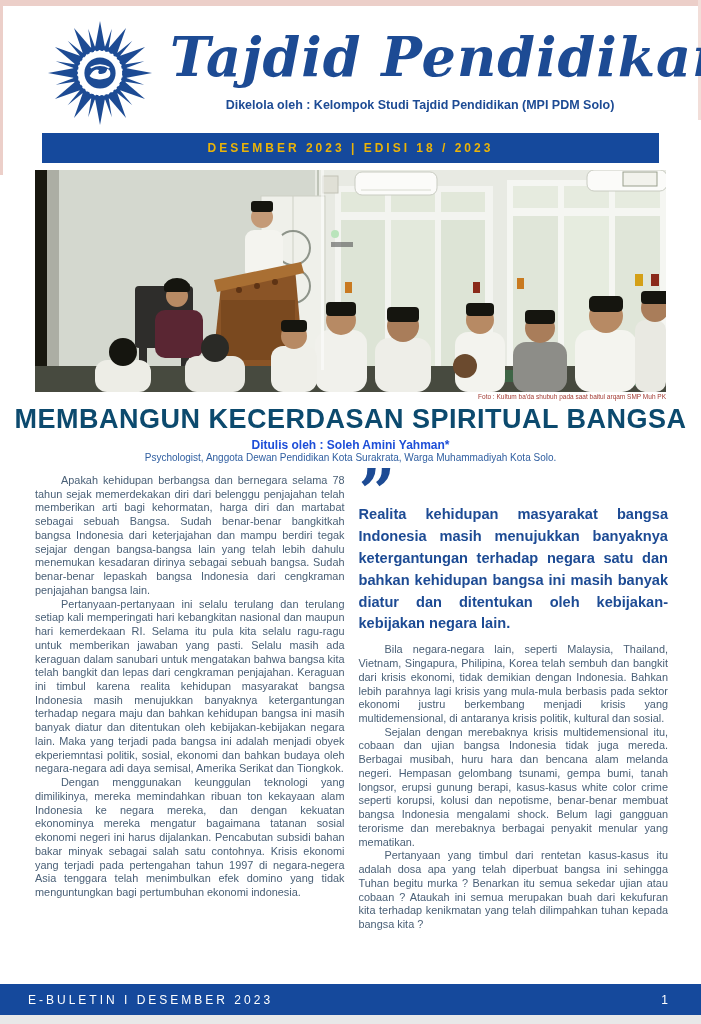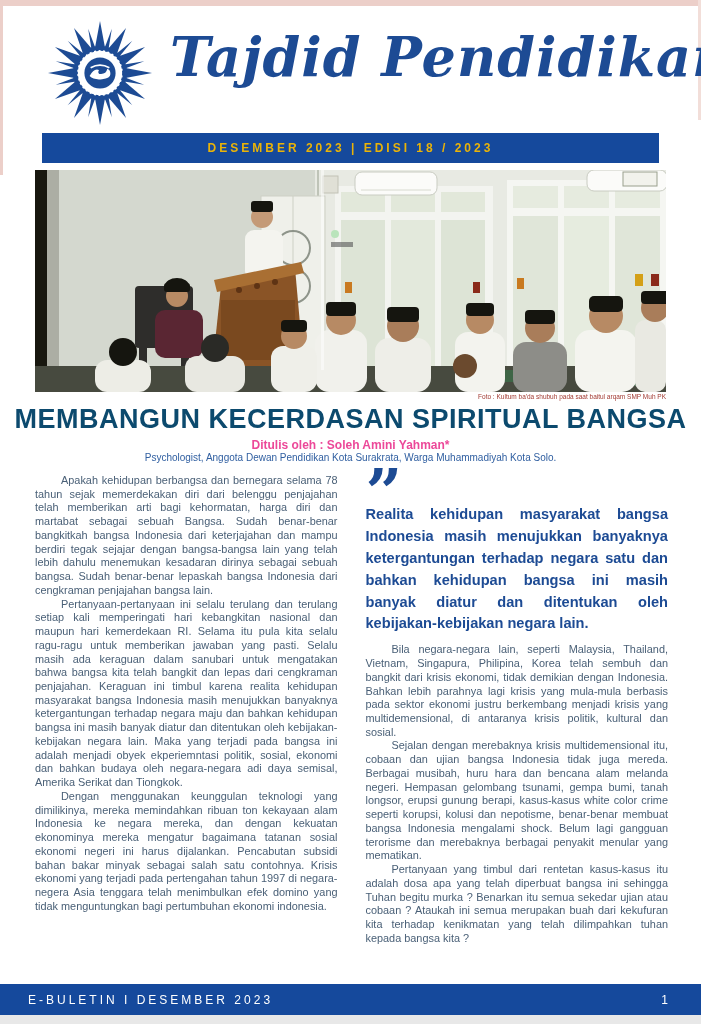--- a/index.html
+++ b/index.html
@@ -39,24 +39,24 @@
   .photo { position:absolute; top:170px; left:35px; width:631px; height:222px; background:#d7dbd2; }
   .photo svg { display:block; width:100%; height:100%; }
   .caption {
     position:absolute; top:393px; right:35px; font-size:6.5px; color:#a23a32;
   }
 
   .headline {
     position:absolute; top:404px; left:0; width:100%; text-align:center;
     color:#0c4a6e; font-weight:bold; font-size:27px; letter-spacing:0.5px;
   }
-  .byline { position:absolute; top:438px; width:100%; text-align:center; color:#ec4899; font-weight:bold; font-size:12px; }
+  .byline { position:absolute; top:438px; width:100%; text-align:center; color:#1d4ed8; font-weight:bold; font-size:12px; }
   .byline-detail { position:absolute; top:452px; width:100%; text-align:center; color:#2f5ea0; font-size:10px; }
 
-  .columns { position:absolute; top:474px; left:35px; right:33px; display:flex; gap:28px; }
+  .columns { position:absolute; top:474px; left:35px; right:33px; display:flex; gap:14px; }
   .col { flex:1; color:#4a6077; font-size:10.9px; line-height:1.26; text-align:justify; }
   .col p { text-indent:26px; }
   .quote-mark {
     display:block; color:#1d4b94; font-family:"DejaVu Serif", serif;
     font-size:64px; line-height:0.55; height:30px; font-weight:bold; text-indent:0;
   }
   .quote {
     color:#1d4b94; font-weight:bold; font-size:14.6px; line-height:1.5;
     text-align:justify; text-indent:0 !important; margin-bottom:8px;
   }
@@ -109,20 +109,21 @@
         <circle cx="50" cy="50" r="26"></circle>
       </g>
       <circle cx="50" cy="50" r="22" fill="#ffffff"></circle>
       <circle cx="50" cy="50" r="22" fill="none" stroke="#1d4b94" stroke-width="1.4" stroke-dasharray="2.5 2"></circle>
       <circle cx="50" cy="50" r="15" fill="#1d4b94"></circle>
       <path d="M40 53 q4 -8 9 -6 q-2 4 2 4 q5 0 6 -5 q3 1 3 5 q0 4 -8 5 q-8 1 -12 -3 z" fill="#ffffff"></path>
       <path d="M41 45 q9 -5 18 0" stroke="#ffffff" stroke-width="1.6" fill="none"></path>
     </svg>
     <div class="title-wrap">
       <div class="title">Tajdid Pendidikan</div>
+      <div class="subtitle">Dikelola oleh : Kelompok Studi Tajdid Pendidikan (MPI PDM Solo)</div>
     </div>
   </div>
 
   <div class="banner">
     <span>DESEMBER 2023 | EDISI 18 / 2023</span>
   </div>
 
   <div class="photo">
     <svg viewBox="0 0 631 222" preserveAspectRatio="none">
       <rect x="0" y="0" width="631" height="222" fill="#d4d8cf"></rect>

